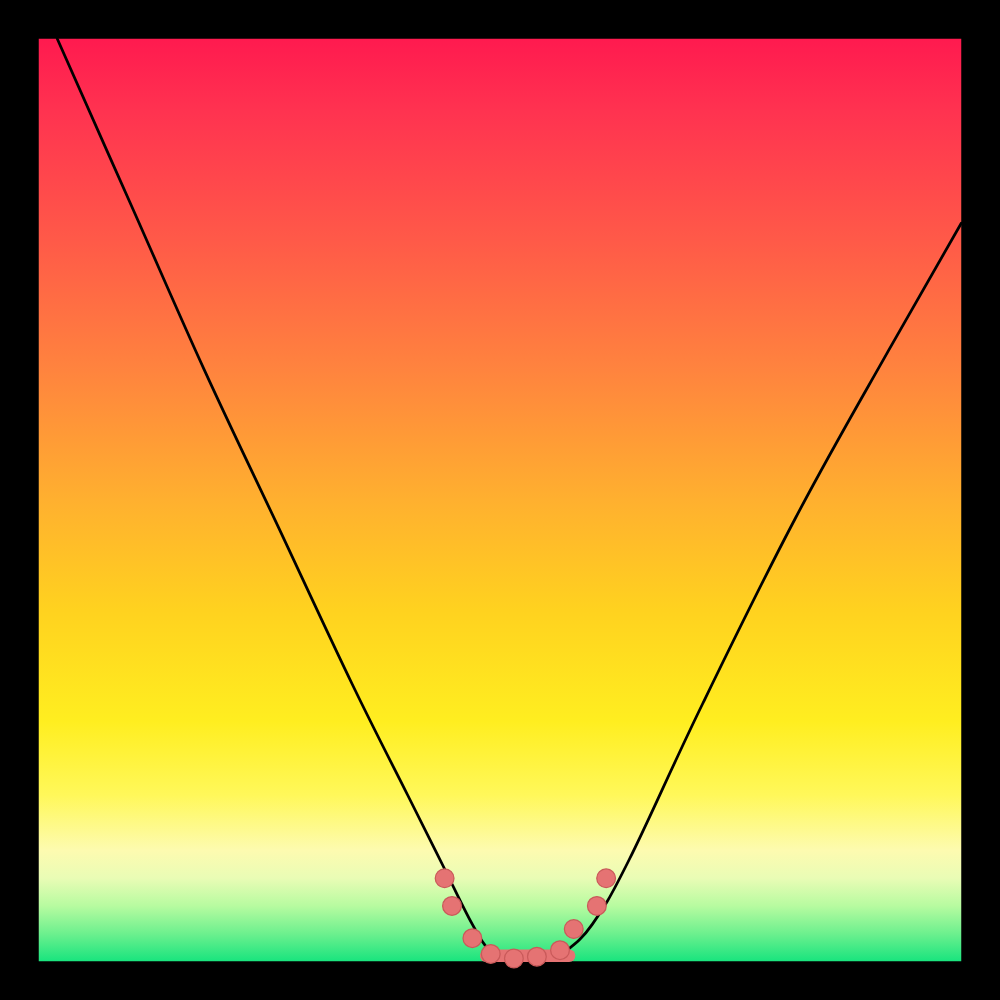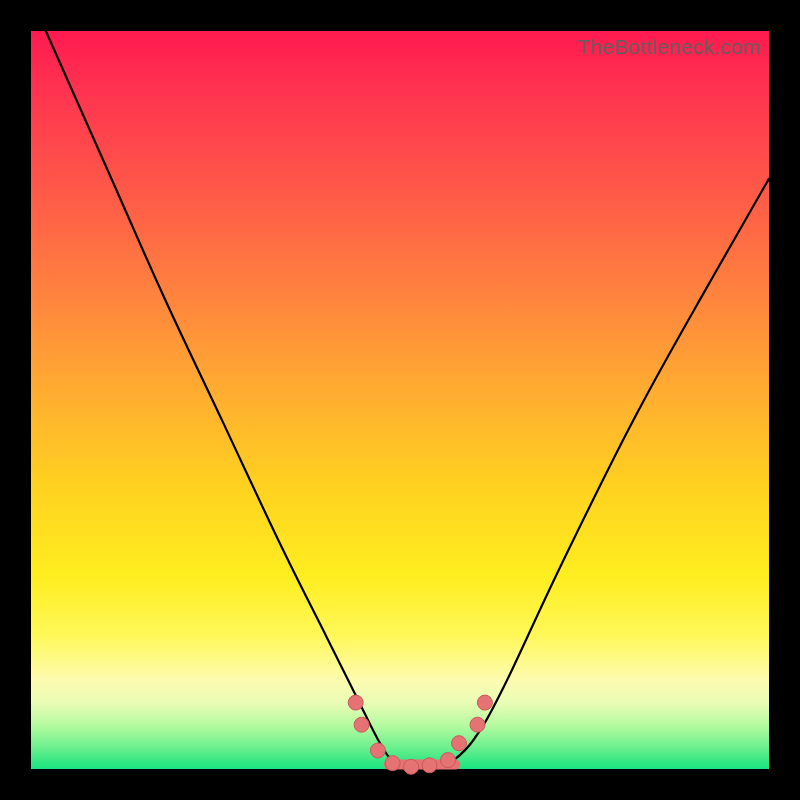--- a/index.html
+++ b/index.html
@@ -74,21 +74,20 @@
     stroke: #e57373;
     stroke-width: 10;
     stroke-linecap: round;
   }
 </style>
 </head>
 <body>
 
 <div class="frame">
   <div class="plot-area">
-    <div class="watermark">TheBottleneck.com</div>
 
     <svg class="curve" viewBox="0 0 738 738" preserveAspectRatio="none">
       <g>
         <path id="main-path" class="line-main" d="M 14.8 0.0 C 25.4 23.9, 52.5 85.0, 73.8 132.8 C 95.1 180.7, 111.6 219.2, 132.8 265.7 C 154.1 312.2, 170.6 346.0, 191.9 391.1 C 213.1 436.3, 232.3 478.1, 250.9 516.6 C 269.5 555.1, 281.9 578.6, 295.2 605.2 C 308.5 631.7, 315.4 645.6, 324.7 664.2 C 334.0 682.8, 340.2 696.5, 346.9 708.5 C 353.5 720.4, 356.3 725.3, 361.6 730.6 C 366.9 735.9, 371.1 736.7, 376.4 738.0 C 381.7 739.3, 385.8 738.0, 391.1 738.0 C 396.5 738.0, 400.6 739.3, 405.9 738.0 C 411.2 736.7, 414.0 735.9, 420.7 730.6 C 427.3 725.3, 433.5 721.8, 442.8 708.5 C 452.1 695.2, 456.4 688.7, 472.3 656.8 C 488.3 624.9, 507.4 580.5, 531.4 531.4 C 555.3 482.2, 578.6 434.2, 605.2 383.8 C 631.7 333.3, 655.0 293.4, 679.0 250.9 C 702.9 208.4, 727.4 166.2, 738.0 147.6"></path>
         <line id="flat-seg" class="flat-seg" x1="357.9" y1="733.6" x2="424.3" y2="733.6"></line>
         <g id="markers">
             <circle cx="324.7" cy="671.6" r="7.5" class="marker"></circle>
             <circle cx="330.6" cy="693.7" r="7.5" class="marker"></circle>
             <circle cx="346.9" cy="719.5" r="7.5" class="marker"></circle>
             <circle cx="361.6" cy="732.1" r="7.5" class="marker"></circle>

